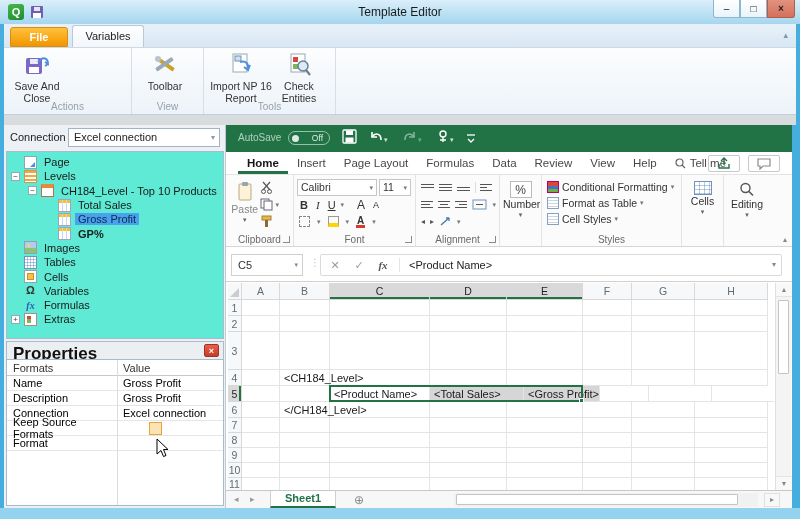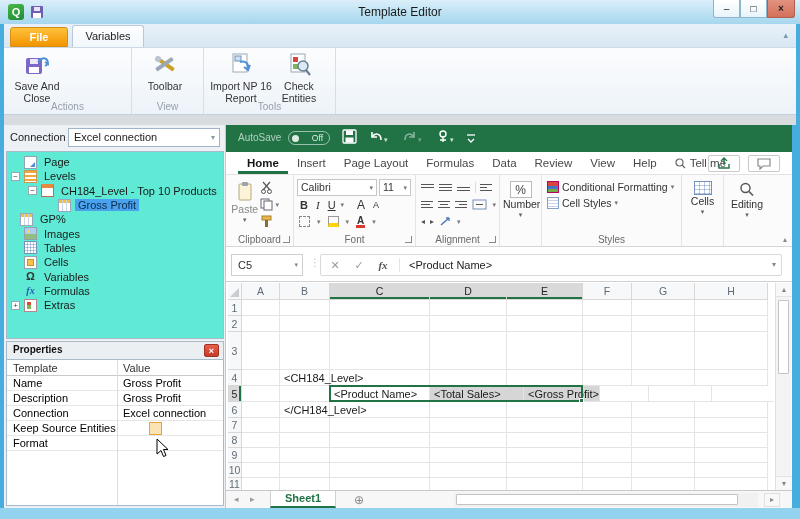--- a/index.html
+++ b/index.html
@@ -81,21 +81,21 @@
     background:#f5c24a; border:1px solid #c9922c; }
   .ico-glyph { border:none; font-size:11px; font-weight:bold; color:#333; line-height:13px; text-align:center; }
   .ico-fx { border:none; font-size:10px; font-style:italic; font-weight:bold; color:#2a5db0; line-height:13px;
     text-align:center; font-family:"Liberation Serif",serif; }
   .ico-extras { border:1px solid #b08a8a; background:#fff; }
   .ico-extras::before { content:""; position:absolute; left:2px; top:2px; width:4px; height:4px; background:#d8473c; }
   .ico-extras::after { content:""; position:absolute; left:2px; bottom:2px; width:4px; height:4px; background:#7cb65c; }
 
   #props-hdr { position:absolute; left:2px; top:216px; width:218px; height:18px; background:#eceff2;
     border:1px solid #a9bac9; border-bottom:none; }
-  #props-title { position:absolute; left:6px; top:2px; font-size:10px; font-weight:bold; color:#111; }
+  #props-title { position:absolute; left:6px; top:2px; font-size:17px; font-weight:bold; color:#111; }
   #props-close { position:absolute; right:4px; top:2px; width:15px; height:13px; border-radius:2px;
     background:linear-gradient(#e8604c,#c43c2a); border:1px solid #a33123; color:#fff; font-size:9px;
     font-weight:bold; text-align:center; line-height:12px; }
   #props-table { position:absolute; left:2px; top:234px; width:218px; height:147px; background:#fff;
     border:1px solid #a9bac9; font-size:11px; }
   #props-vline { position:absolute; left:110px; top:0; bottom:0; width:1px; background:#dcdcdc; }
   .p-row { display:flex; height:15px; border-bottom:1px solid #e6e6e6; align-items:center; }
   .p-row.hdr { height:16px; border-bottom:1px solid #c9c9c9; color:#333; }
   .p-prop { width:110px; padding-left:6px; flex:none; }
   .p-val { padding-left:6px; flex:1; }
@@ -314,23 +314,28 @@
           <div class="t-label">Levels</div>
         </div>
         <div class="t-item" style="padding-left: 21px;">
           <div class="t-exp">−</div>
           <div class="ico ico-levelnode"></div>
           <div class="t-label">CH184_Level - Top 10 Products</div>
         </div>
         <div class="t-item" style="padding-left: 38px;">
           <div class="t-expspace"></div>
           <div class="ico ico-col"></div>
+          <div class="t-label">Total Sales</div>
+        </div>
+        <div class="t-item" style="padding-left: 38px;">
+          <div class="t-expspace"></div>
+          <div class="ico ico-col"></div>
           <div class="t-label sel">Gross Profit</div>
         </div>
-        <div class="t-item" style="">
+        <div class="t-item" style="padding-left: 38px; font-weight: bold;">
           <div class="t-expspace"></div>
           <div class="ico ico-col"></div>
           <div class="t-label">GP%</div>
         </div>
         <div class="t-item" style="padding-left: 4px;">
           <div class="t-expspace"></div>
           <div class="ico ico-images"></div>
           <div class="t-label">Images</div>
         </div>
         <div class="t-item" style="padding-left: 4px;">
@@ -359,37 +364,37 @@
           <div class="t-label">Extras</div>
         </div>
       </div>
     <div id="props-hdr">
       <span id="props-title">Properties</span>
       <div id="props-close">×</div>
     </div>
     <div id="props-table">
       <div id="props-vline"></div>
     <div class="p-row hdr">
-          <div class="p-prop">Template</div>
+          <div class="p-prop">Formats</div>
           <div class="p-val">Value</div>
         </div>
         <div class="p-row">
           <div class="p-prop">Name</div>
           <div class="p-val">Gross Profit</div>
         </div>
         <div class="p-row">
           <div class="p-prop">Description</div>
           <div class="p-val">Gross Profit</div>
         </div>
         <div class="p-row">
           <div class="p-prop">Connection</div>
           <div class="p-val">Excel connection</div>
         </div>
         <div class="p-row">
-          <div class="p-prop">Keep Source Entities</div>
+          <div class="p-prop">Keep Source Formats</div>
           <div class="p-val" style="padding-left: 0px;">
             <div class="p-check"></div>
           </div>
         </div>
         <div class="p-row">
           <div class="p-prop">Format</div>
           <div class="p-val"></div>
         </div>
       </div>
   </div>
@@ -598,20 +603,25 @@
 
       <div class="xgroup" style="width:140px">
         <div id="styles-rows">
             <div class="srow">
               <div class="sico cf"></div>
               <span>Conditional Formatting</span>
               <span class="dd8" style="margin-left: 3px;">▾</span>
             </div>
             <div class="srow">
               <div class="sico"></div>
+              <span>Format as Table</span>
+              <span class="dd8" style="margin-left: 3px;">▾</span>
+            </div>
+            <div class="srow">
+              <div class="sico"></div>
               <span>Cell Styles</span>
               <span class="dd8" style="margin-left: 3px;">▾</span>
             </div>
           </div>
         <div class="xgrouplabel">Styles</div>
       </div>
 
       <div class="xgroup" style="width:42px">
         <div class="bigbtn">
           <div class="gridico"></div>

